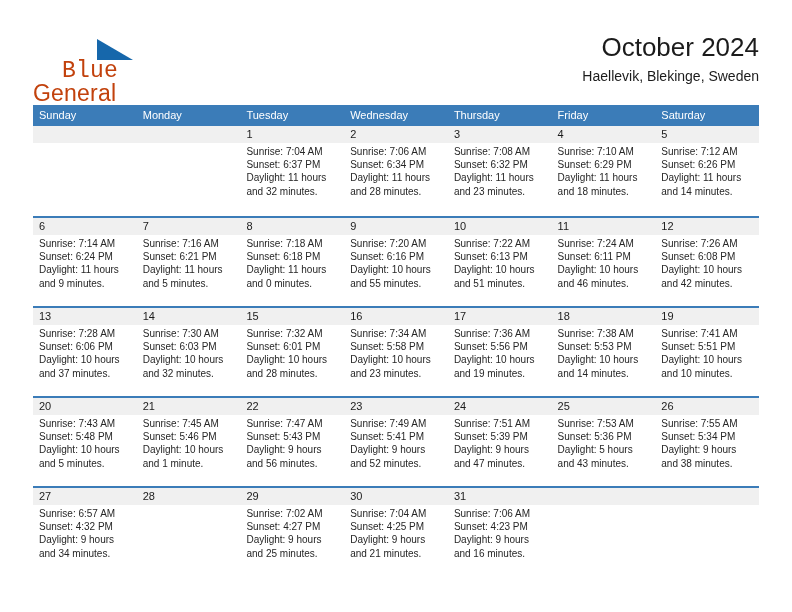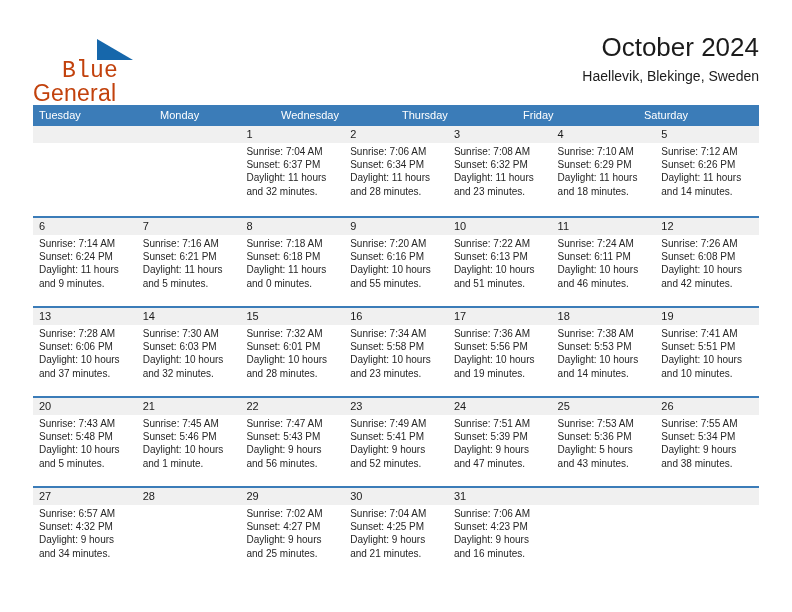--- a/index.html
+++ b/index.html
@@ -169,22 +169,23 @@
 
     <div class="title-block">
       <div class="cal-title">October 2024</div>
       <div class="cal-subtitle">Haellevik, Blekinge, Sweden</div>
     </div>
 
   </div>
 
   <div class="calendar">
     <div class="weekday-row" id="weekday-row">
+        <div class="weekday">Sunday</div>
+        <div class="weekday">Monday</div>
         <div class="weekday">Tuesday</div>
-        <div class="weekday">Monday</div>
         <div class="weekday">Wednesday</div>
         <div class="weekday">Thursday</div>
         <div class="weekday">Friday</div>
         <div class="weekday">Saturday</div>
       </div>
     <div id="weeks-container">
         <div class="week first">
           <div class="day empty">
             <div class="daynum"></div>
           </div>

